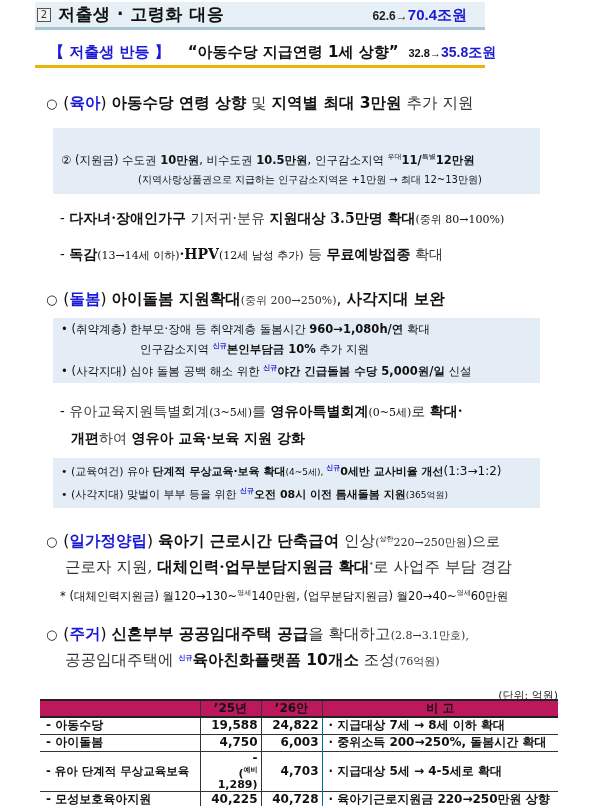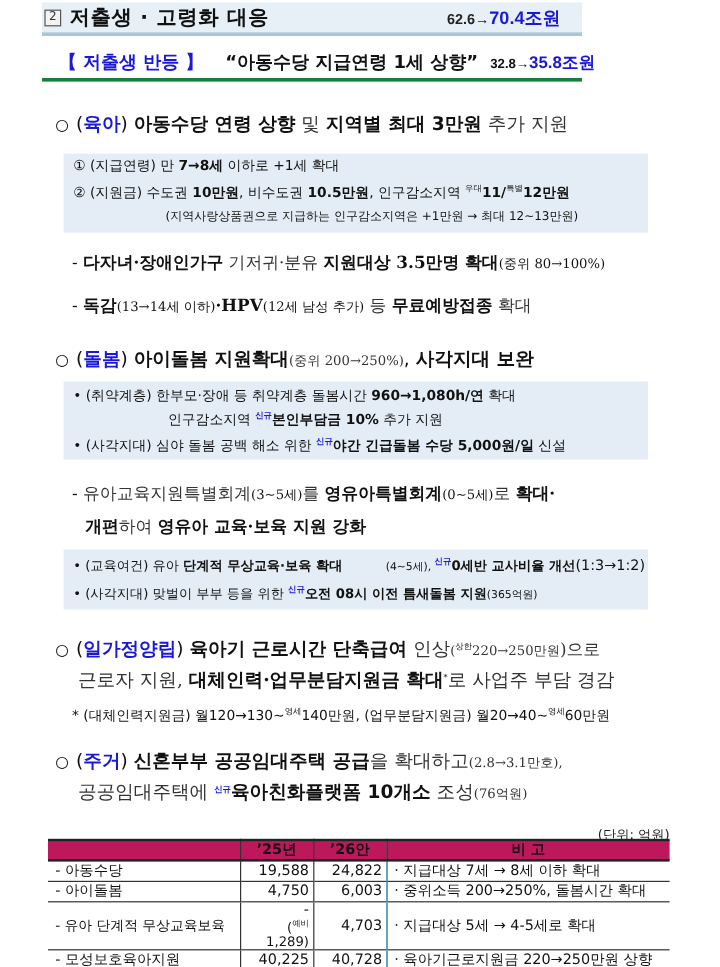--- a/index.html
+++ b/index.html
@@ -31,21 +31,21 @@
   .sec-amount {
     position: absolute; right: 18px; top: 4px; font-size: 14px; font-weight: bold;
     font-family: "Liberation Sans", sans-serif;
   }
   .sec-amount .from { color: #222; font-size: 12px; }
   .sec-amount .to { color: #1a1ad6; font-size: 15px; }
 
   
   .banner {
     position: absolute; left: 35px; top: 40px; width: 450px; height: 28px;
-    border-bottom: 3px solid #15803d;
+    border-bottom: 3px solid #eab308;
     display: flex; align-items: center; white-space: nowrap;
   }
   .banner .tag { color: #1a1ad6; font-weight: bold; font-size: 15px; margin-left: 14px; }
   .banner .quote { font-weight: bold; font-size: 15px; margin-left: 18px; }
   .banner .amt { margin-left: 10px; font-weight: bold; font-family: "Liberation Sans", sans-serif; }
   .banner .amt .from { font-size: 11px; }
   .banner .amt .to { color: #1a1ad6; font-size: 14px; }
 
   .line {
     position: absolute; white-space: nowrap;
@@ -64,21 +64,21 @@
 
   .sub { font-size: 14px; }
   .small { font-size: 11px; }
 
   
   .unit { position: absolute; right: 42px; top: 688px; font-size: 11px; color: #222; }
   table.t {
     position: absolute; left: 40px; top: 699px; width: 518px;
     border-collapse: collapse; font-size: 12px;
   }
-  table.t th, table.t td { padding: 0 3px; height: 17px; line-height: 15px; }
+  table.t th, table.t td { padding: 0 3px; height: 17px; line-height: 15px; font-weight: bold; }
   table.t thead tr { background: #be185d; border-top: 2px solid #222; border-bottom: 2px solid #222; }
   table.t th { font-weight: bold; text-align: center; }
   table.t td.name { text-align: left; width: 160px; padding-left: 6px; }
   table.t td.num { text-align: right; width: 61px; border-left: 1px solid #333; }
   table.t td.note { text-align: left; border-left: 1px solid #0369a1; padding-left: 6px; }
   table.t th.num { border-left: 1px solid #333; }
   table.t th.note { border-left: 1px solid #333; }
   table.t tbody tr { border-bottom: 1px solid #333; }
   table.t tbody tr:last-child { border-bottom: 2px solid #222; }
   .cellstack { display: flex; flex-direction: column; align-items: flex-end; line-height: 12px; }
@@ -100,23 +100,20 @@
   <span class="amt">
     <span class="from">32.8→</span><span class="to">35.8조원</span>
   </span>
 </div>
 
 <div class="line bullet-main" style="left:46px; top:93px;">
   <span class="circ">○</span><span>(</span><span class="blue b">육아</span><span>) </span><span class="b">아동수당 연령 상향</span><span class="light serif"> 및 </span><span class="b">지역별 최대 3만원</span><span class="light serif"> 추가 지원</span>
 </div>
 
 <div class="box" style="top:128px; height:66px;">
-  <div class="row" style="left:8px; top:3px;">
-    <span>① (지급연령) 만 </span><span class="b">7→8세</span><span> 이하로 +1세 확대</span>
-  </div>
   <div class="row" style="left:8px; top:24px;">
     <span>② (지원금) 수도권 </span><span class="b">10만원</span><span>, 비수도권 </span><span class="b">10.5만원</span><span>, 인구감소지역 </span><sup class="s">우대</sup><span class="b">11/</span><sup class="s">특별</sup><span class="b">12만원</span>
   </div>
   <div class="row" style="left:85px; top:45px; font-size:10px;">(지역사랑상품권으로 지급하는 인구감소지역은 +1만원 → 최대 12~13만원)</div>
 </div>
 
 <div class="line sub serif" style="left:60px; top:210px;">
   <span>- </span><span class="b">다자녀·장애인가구</span><span class="light"> 기저귀·분유 </span><span class="b">지원대상 3.5만명 확대</span><span class="small">(중위 80→100%)</span>
 </div>
 <div class="line sub serif" style="left:60px; top:246px;">
@@ -141,21 +138,21 @@
 
 <div class="line sub serif" style="left:60px; top:403px;">
   <span>- </span><span class="light">유아교육지원특별회계</span><span class="small">(3~5세)</span><span class="light">를 </span><span class="b">영유아특별회계</span><span class="small">(0~5세)</span><span class="light">로 </span><span class="b">확대·</span>
 </div>
 <div class="line sub serif" style="left:71px; top:430px;">
   <span class="b">개편</span><span class="light">하여 </span><span class="b">영유아 교육·보육 지원 강화</span>
 </div>
 
 <div class="box" style="top:458px; height:50px;">
   <div class="row" style="left:8px; top:5px; font-size:11px;">
-    <span>• (교육여건) 유아 </span><span class="b">단계적 무상교육·보육 확대</span><span style="font-size:9px;margin-left:36px;">(4~5세), </span><sup class="sb">신규</sup><span class="b">0세반 교사비율 개선</span><span style="font-size:12px;">(1:3→1:2)</span>
+    <span>• (교육여건) 유아 </span><span class="b">단계적 무상교육·보육 확대</span><span style="font-size:9px;">(4~5세), </span><sup class="sb">신규</sup><span class="b">0세반 교사비율 개선</span><span style="font-size:12px;">(1:3→1:2)</span>
   </div>
   <div class="row" style="left:8px; top:28px; font-size:11px;">
     <span>• (사각지대) 맞벌이 부부 등을 위한 </span><sup class="sb">신규</sup><span class="b">오전 08시 이전 틈새돌봄 지원</span><span style="font-size:9px;">(365억원)</span>
   </div>
 </div>
 
 <div class="line bullet-main" style="left:46px; top:531px;">
   <span class="circ">○</span><span>(</span><span class="blue b">일가정양립</span><span>) </span><span class="b">육아기 근로시간 단축급여</span><span class="light serif"> 인상</span><span class="small serif light">(</span><sup class="s">상한</sup><span class="small serif light">220→250만원</span><span class="light serif" style="font-size:14px;">)으로</span>
 </div>
 <div class="line bullet-main" style="left:65px; top:557px;">

